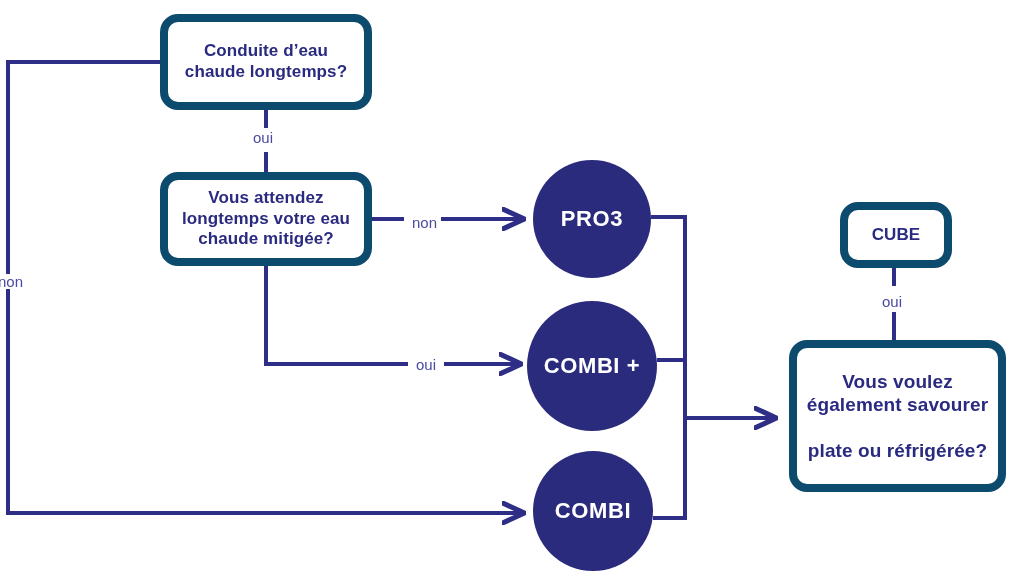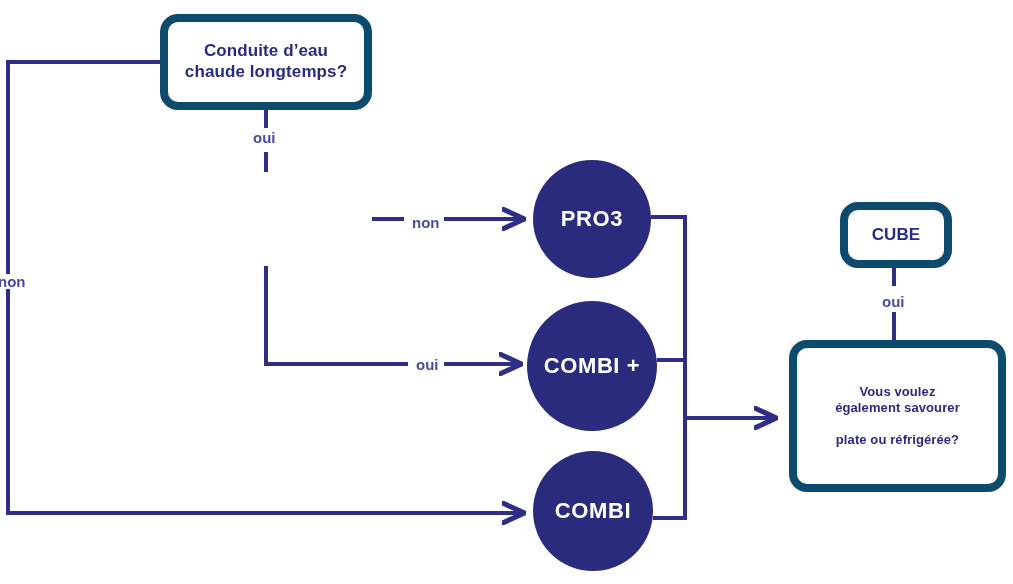--- a/index.html
+++ b/index.html
@@ -47,31 +47,31 @@
     background: #2b2b7e;
     color: #ffffff;
     font-weight: bold;
     letter-spacing: 0.6px;
     text-align: center;
   }
   .edge-label {
     position: absolute;
     color: #4a4aa0;
     font-size: 15px;
-    font-weight: bold;
+    font-weight: normal;
     background: #ffffff;
     padding: 0 4px;
     white-space: nowrap;
     line-height: 1;
   }
   
   #node-hotwater   { left: 160px; top: 14px;  width: 212px; height: 96px;  font-size: 17px; }
   #node-waittime   { left: 160px; top: 172px; width: 212px; height: 94px;  font-size: 17px; }
   #node-cube       { left: 840px; top: 202px; width: 112px;  height: 66px;  font-size: 17px; }
-  #node-sparkling  { left: 789px; top: 340px; width: 217px; height: 152px; font-size: 13px; }
+  #node-sparkling  { left: 789px; top: 340px; width: 217px; height: 152px; font-size: 19px; }
   #node-pro3       { left: 533px; top: 160px; width: 118px; height: 118px; font-size: 22px; }
   #node-combiplus  { left: 527px; top: 301px; width: 130px; height: 130px; font-size: 22px; }
   #node-combi      { left: 533px; top: 451px; width: 120px; height: 120px; font-size: 22px; }
 
   
   #lbl-oui-1   { left: 249px; top: 130px; }
   #lbl-non-1   { left: -6px;  top: 274px; }
   #lbl-non-2   { left: 408px; top: 215px; }
   #lbl-oui-2   { left: 412px; top: 357px; }
   #lbl-oui-3   { left: 878px; top: 294px; }
@@ -117,20 +117,27 @@
     </g>
   </svg>
 
   <div class="node rbox" id="node-hotwater">
     <span>
       <span>Conduite d’eau</span><br>
       <span>chaude longtemps?</span>
     </span>
   </div>
 
+  <div class="node rbox" id="node-waittime">
+    <span>
+      <span>Vous attendez</span><br>
+      <span>longtemps votre eau</span><br>
+      <span>chaude mitigée?</span>
+    </span>
+  </div>
 
   <div class="node rbox" id="node-cube">
     <span>CUBE</span>
   </div>
 
   <div class="node rbox" id="node-sparkling">
     <span>
       <span>Vous voulez</span><br>
       <span>également savourer</span><br>
       <br>

